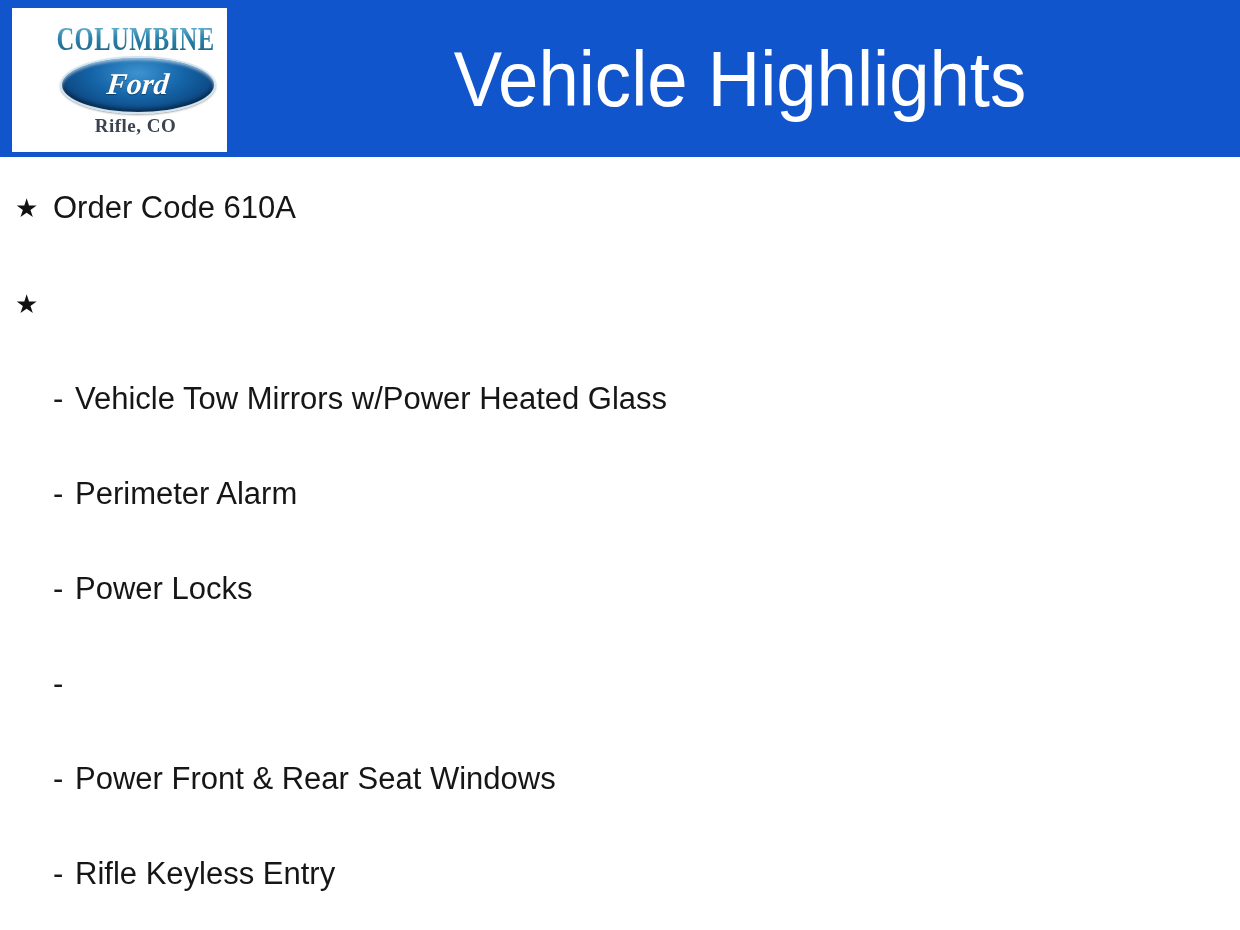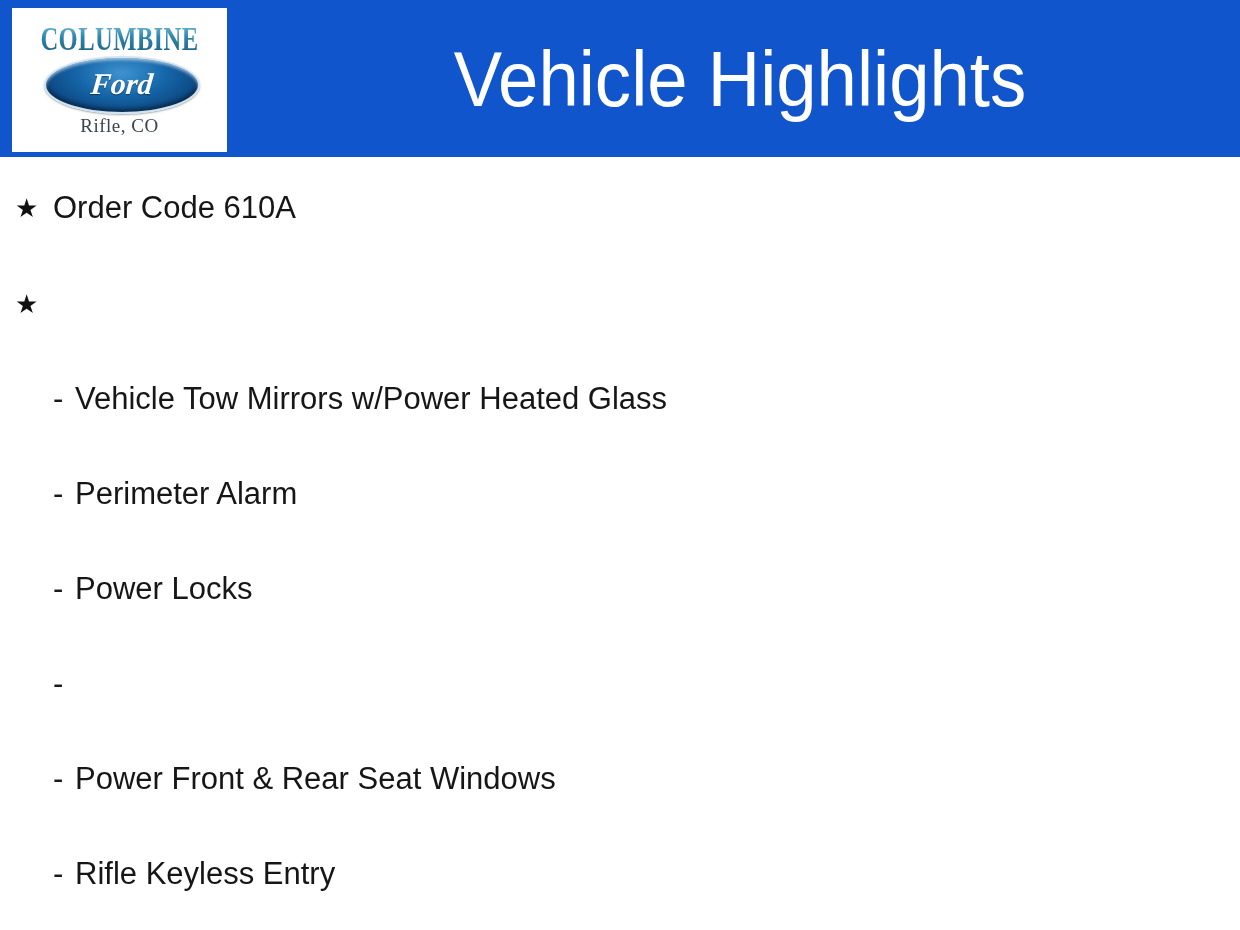--- a/index.html
+++ b/index.html
@@ -35,20 +35,21 @@
     width: 215px;
     height: 144px;
     background: #ffffff;
     box-sizing: border-box;
     overflow: hidden;
   }
   .logo-inner {
     position: relative;
     width: 100%;
     height: 100%;
+    margin-left: 16px;
   }
   .logo-columbine {
     position: absolute;
     left: 0;
     right: 0;
     top: 14px;
     text-align: center;
     font-family: "Liberation Serif", serif;
     font-weight: bold;
     font-size: 30px;
@@ -97,20 +98,21 @@
     position: absolute;
     left: 0;
     right: 0;
     bottom: 16px;
     text-align: center;
     font-family: "Liberation Serif", serif;
     font-size: 19px;
     line-height: 20px;
     letter-spacing: 0.5px;
     color: #3b4350;
+    font-weight: bold;
   }
 
   
   .header-title {
     position: absolute;
     left: 240px;
     top: 0;
     width: 1000px;
     height: 157px;
     display: flex;

